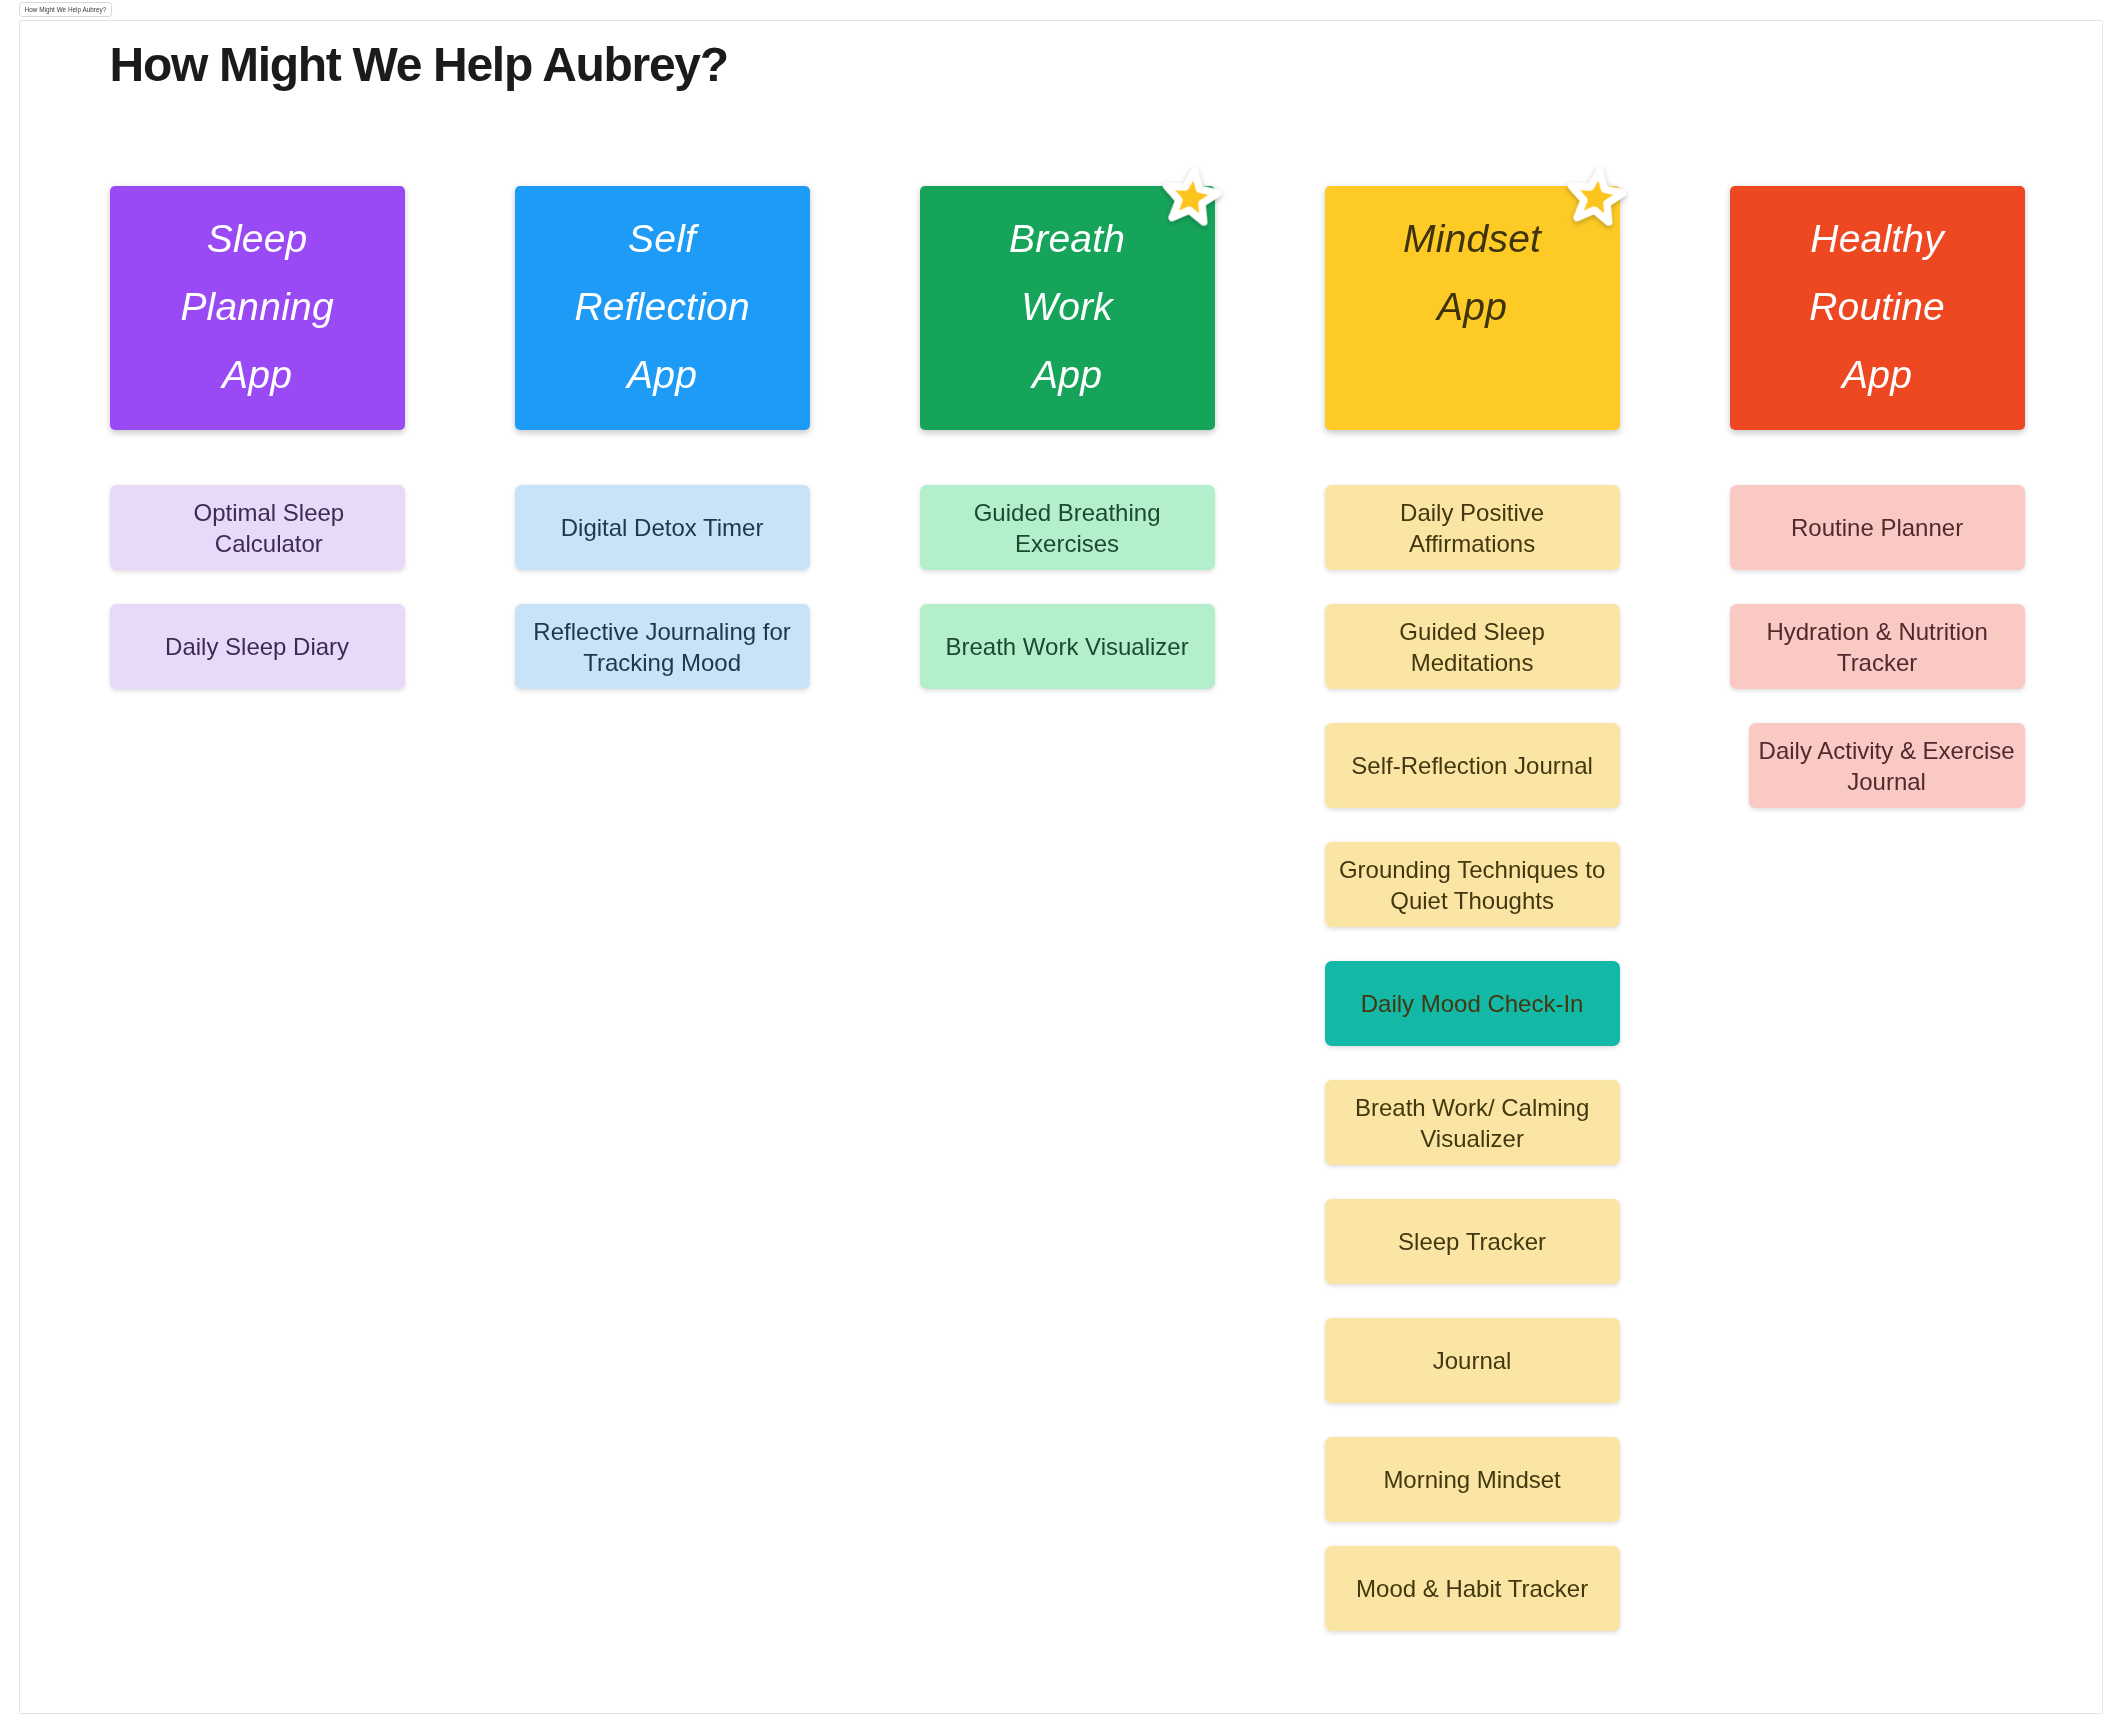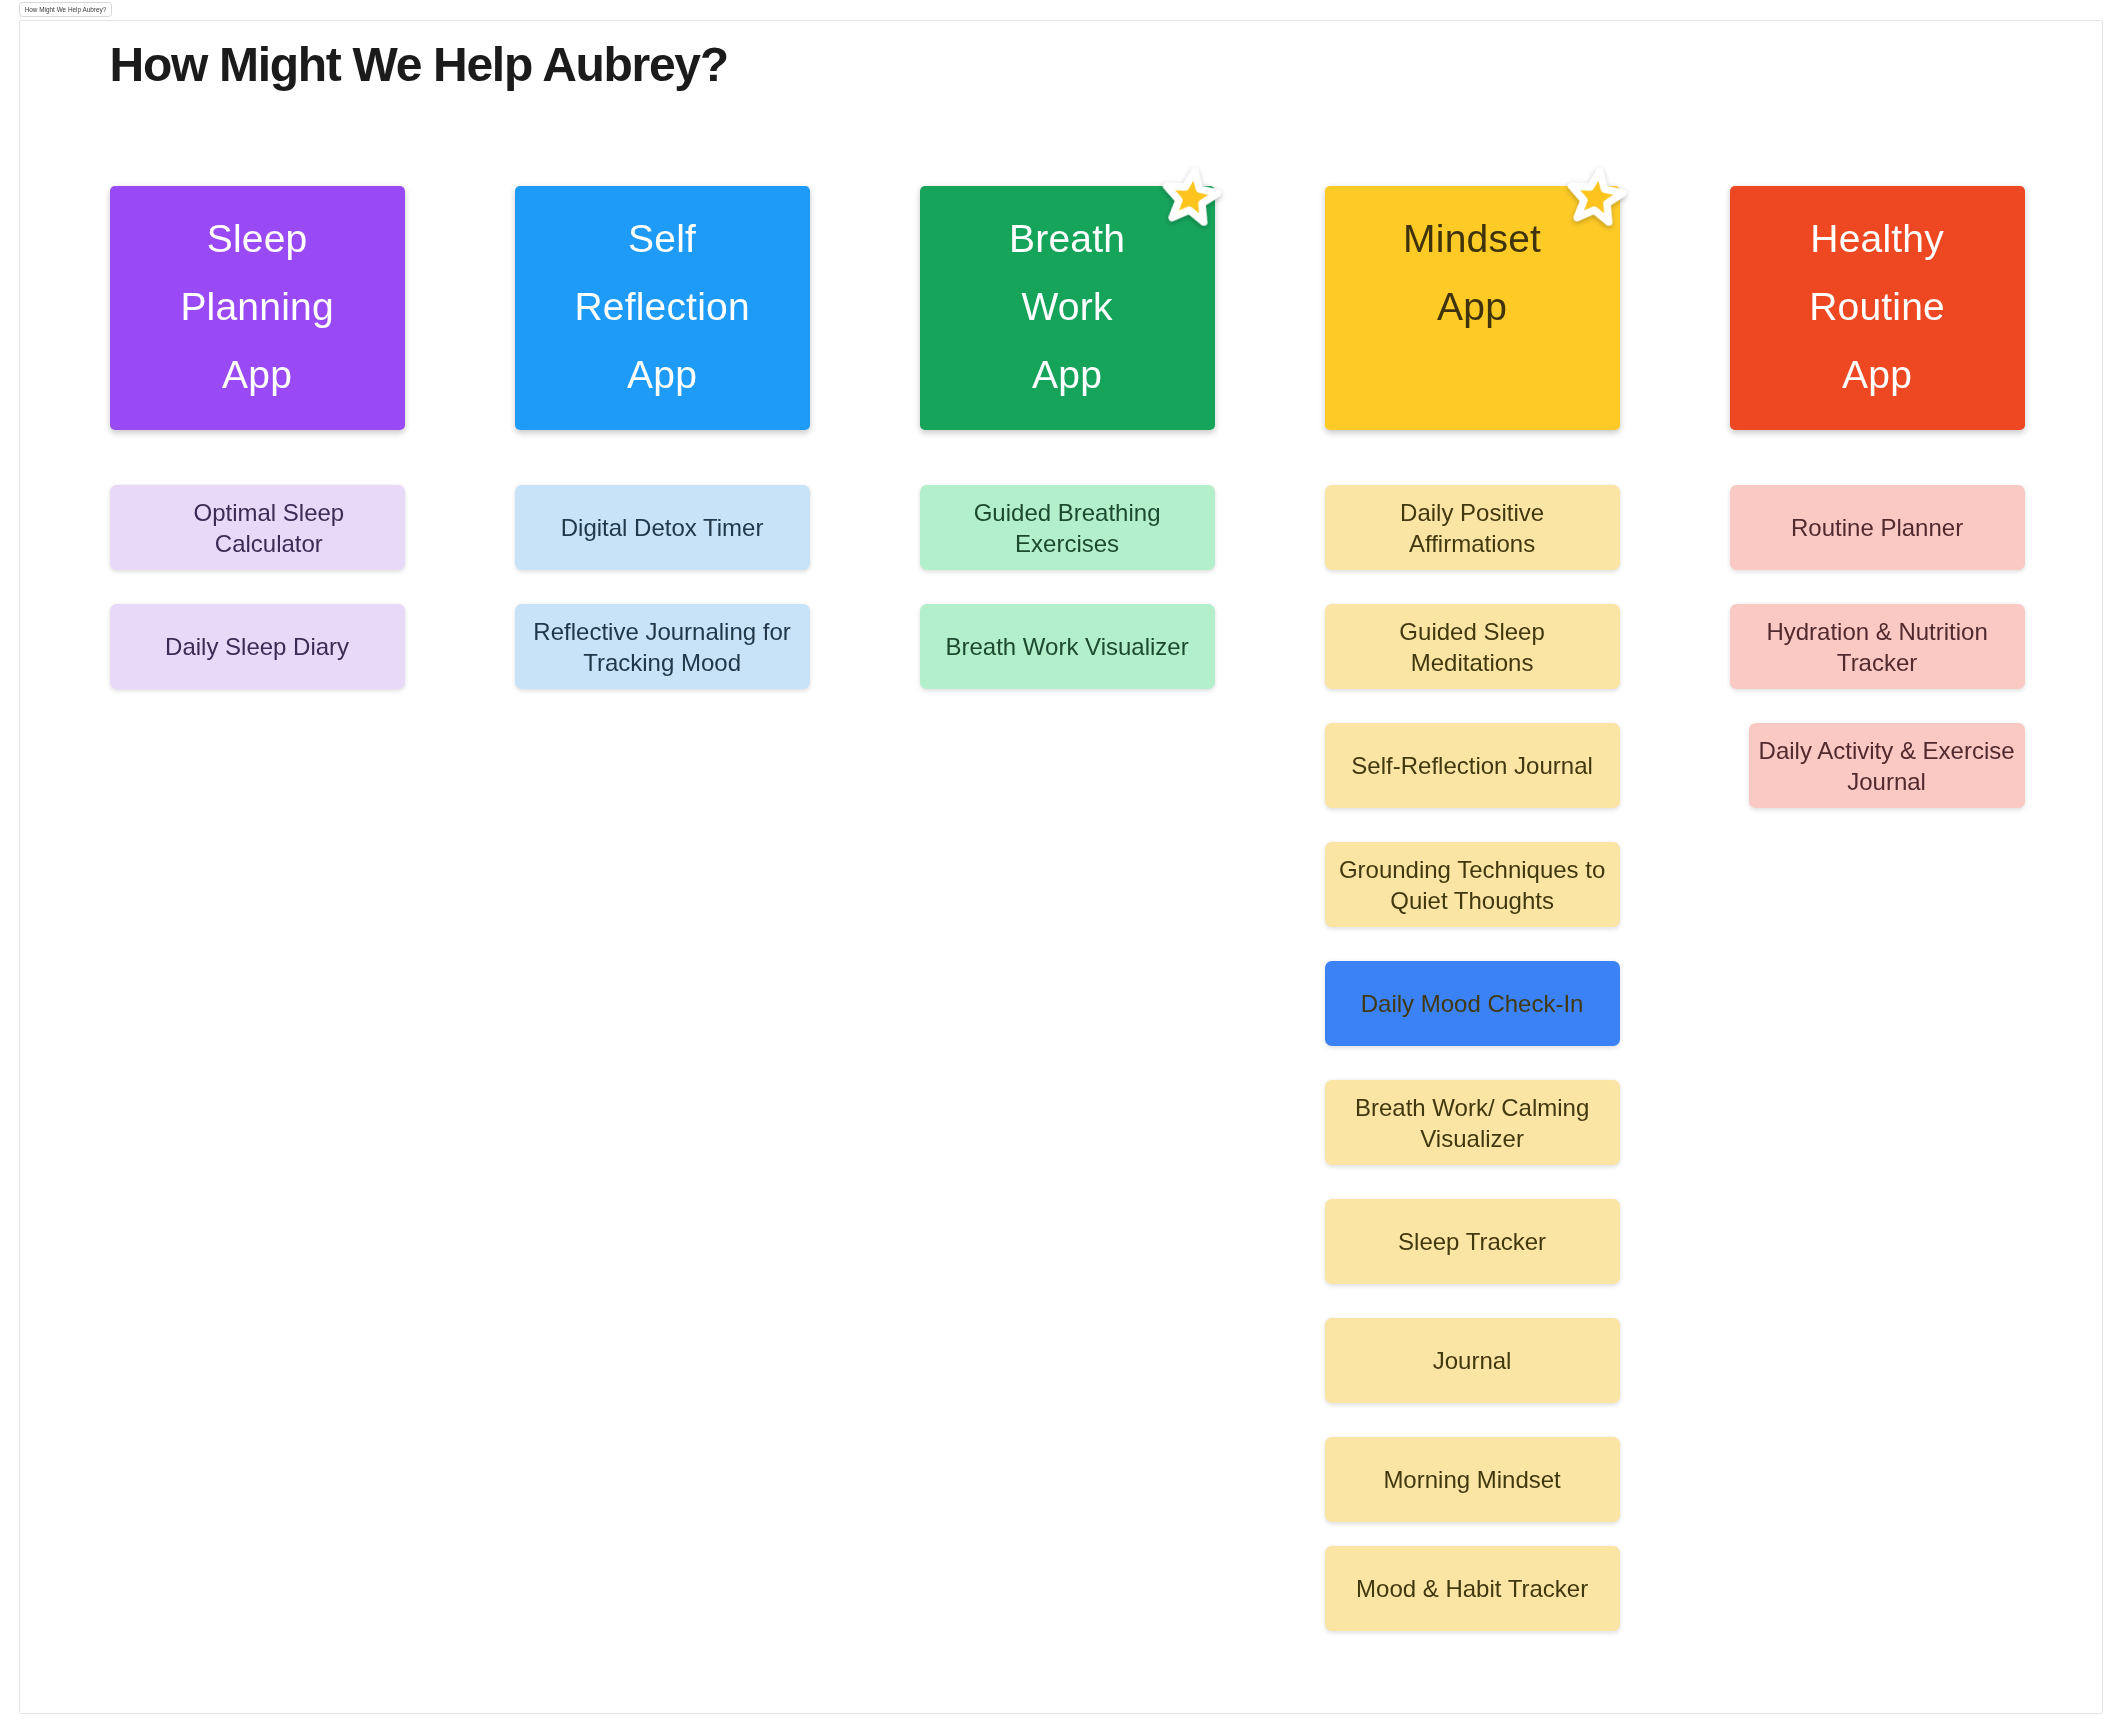--- a/index.html
+++ b/index.html
@@ -47,20 +47,21 @@
   .column:nth-child(3) { left: 900px; }
   .column:nth-child(4) { left: 1305px; }
   .column:nth-child(5) { left: 1710px; }
   .header-card {
     position: relative;
     height: 244px;
     border-radius: 5.1px;
     box-shadow: 0 2.5px 6px rgba(0,0,0,0.22);
     text-align: center;
     padding-top: 18.6px;
+    font-style: italic;
   }
   .header-text {
     font-size: 39px;
     font-weight: 500;
     line-height: 68px;
     white-space: pre-line;
     letter-spacing: 0.2px;
   }
   .sub-card {
     height: 85px;
@@ -133,21 +134,21 @@
             <polygon points="0,-40 10.6,-14.6 38,-12.4 17.1,5.6 23.5,32.4 0,18 -23.5,32.4 -17.1,5.6 -38,-12.4 -10.6,-14.6" fill="#FCC41D" stroke="#ffffff" stroke-width="11" stroke-linejoin="round"></polygon>
           </svg>
         </div>
         <div class="sub-card" style="background: rgb(251, 229, 164); color: rgb(66, 56, 15);">Daily Positive
 Affirmations</div>
         <div class="sub-card" style="background: rgb(251, 229, 164); color: rgb(66, 56, 15);">Guided Sleep
 Meditations</div>
         <div class="sub-card" style="background: rgb(251, 229, 164); color: rgb(66, 56, 15);">Self-Reflection Journal</div>
         <div class="sub-card" style="background: rgb(251, 229, 164); color: rgb(66, 56, 15);">Grounding Techniques to
 Quiet Thoughts</div>
-        <div class="sub-card" style="background: #3b82f6; color: rgb(66, 56, 15);">Daily Mood Check-In</div>
+        <div class="sub-card" style="background: #14b8a6; color: rgb(66, 56, 15);">Daily Mood Check-In</div>
         <div class="sub-card" style="background: rgb(251, 229, 164); color: rgb(66, 56, 15);">Breath Work/ Calming
 Visualizer</div>
         <div class="sub-card" style="background: rgb(251, 229, 164); color: rgb(66, 56, 15);">Sleep Tracker</div>
         <div class="sub-card" style="background: rgb(251, 229, 164); color: rgb(66, 56, 15);">Journal</div>
         <div class="sub-card" style="background: rgb(251, 229, 164); color: rgb(66, 56, 15);">Morning Mindset</div>
         <div class="sub-card" style="background: rgb(251, 229, 164); color: rgb(66, 56, 15); margin-top: 24px;">Mood &amp; Habit Tracker</div>
       </div>
       <div class="column">
         <div class="header-card" style="background: rgb(238, 72, 35); color: rgb(255, 255, 255);">
           <div class="header-text">Healthy

